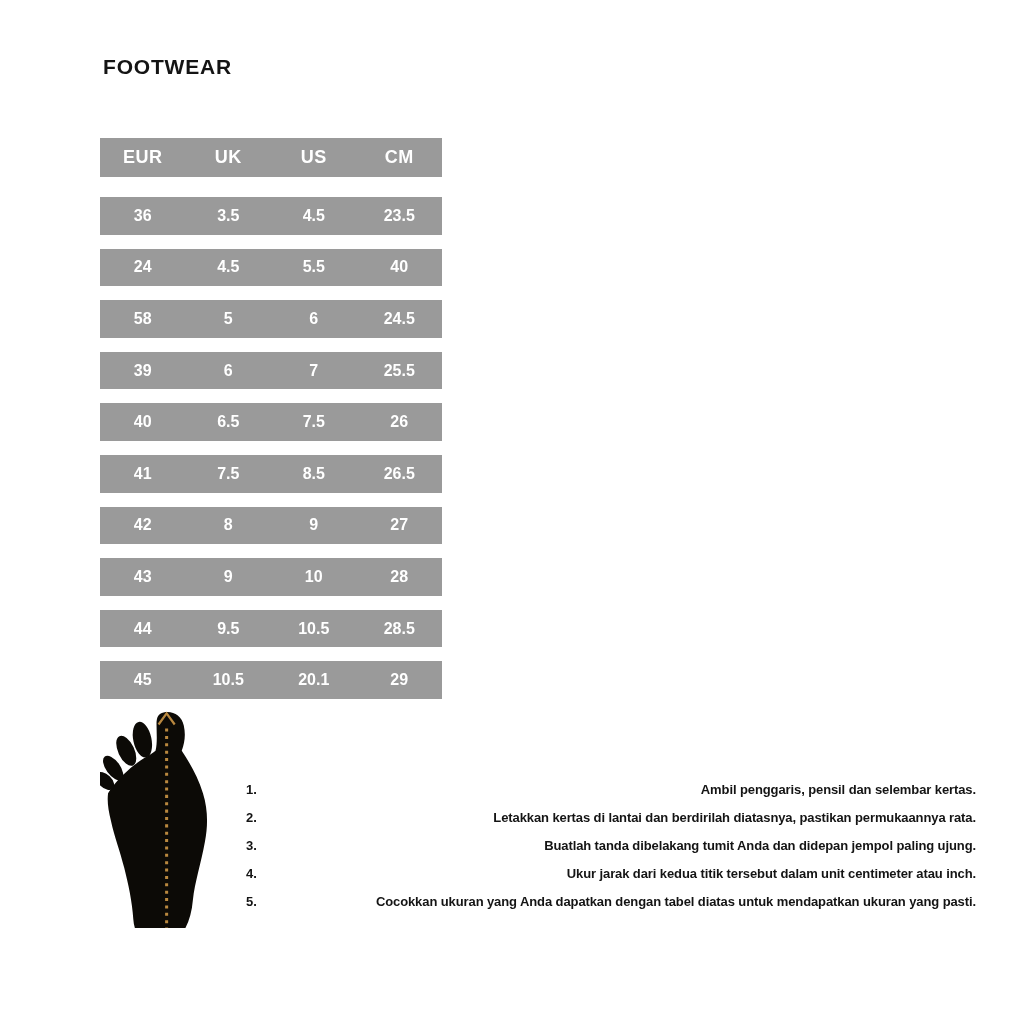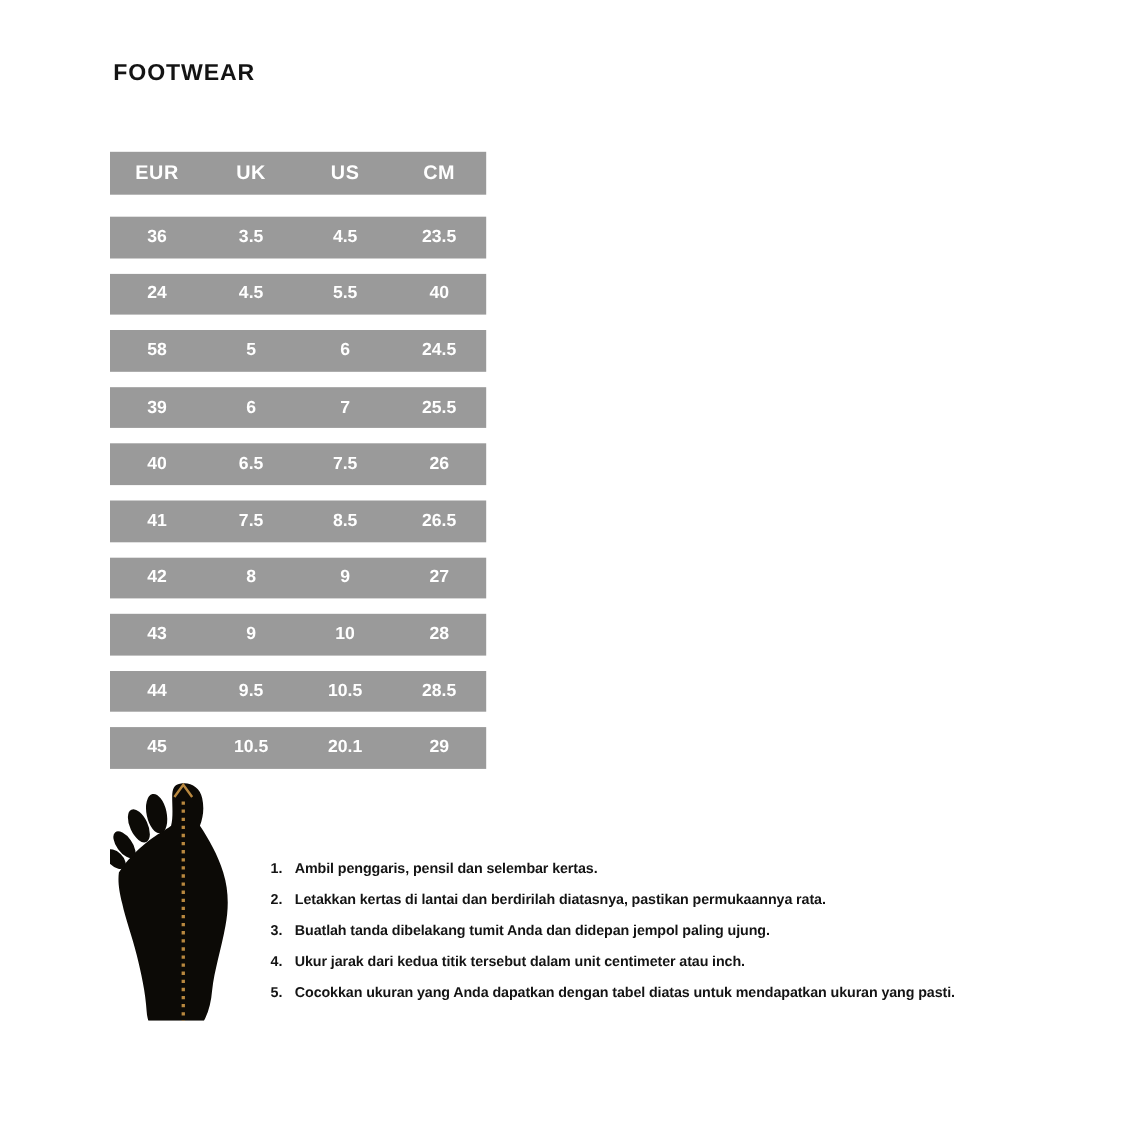--- a/index.html
+++ b/index.html
@@ -66,21 +66,21 @@
   .steps{
     position:absolute;left:246px;top:782px;width:730px;
     display:flex;flex-direction:column;gap:13px;
   }
   .step{
     display:flex;align-items:baseline;
     font-size:13px;font-weight:600;letter-spacing:-0.1px;
     color:var(--ink);white-space:nowrap;line-height:15px;
   }
   .step-num{flex:0 0 22px;}
-  .step-text{flex:1;}
+  .step-text{flex:1;text-align:right;}
 </style>
 </head>
 <body>
 
 <div class="canvas">
 
   <h1 class="page-title">FOOTWEAR</h1>
 
   <div class="size-table">
     <div class="thead">

